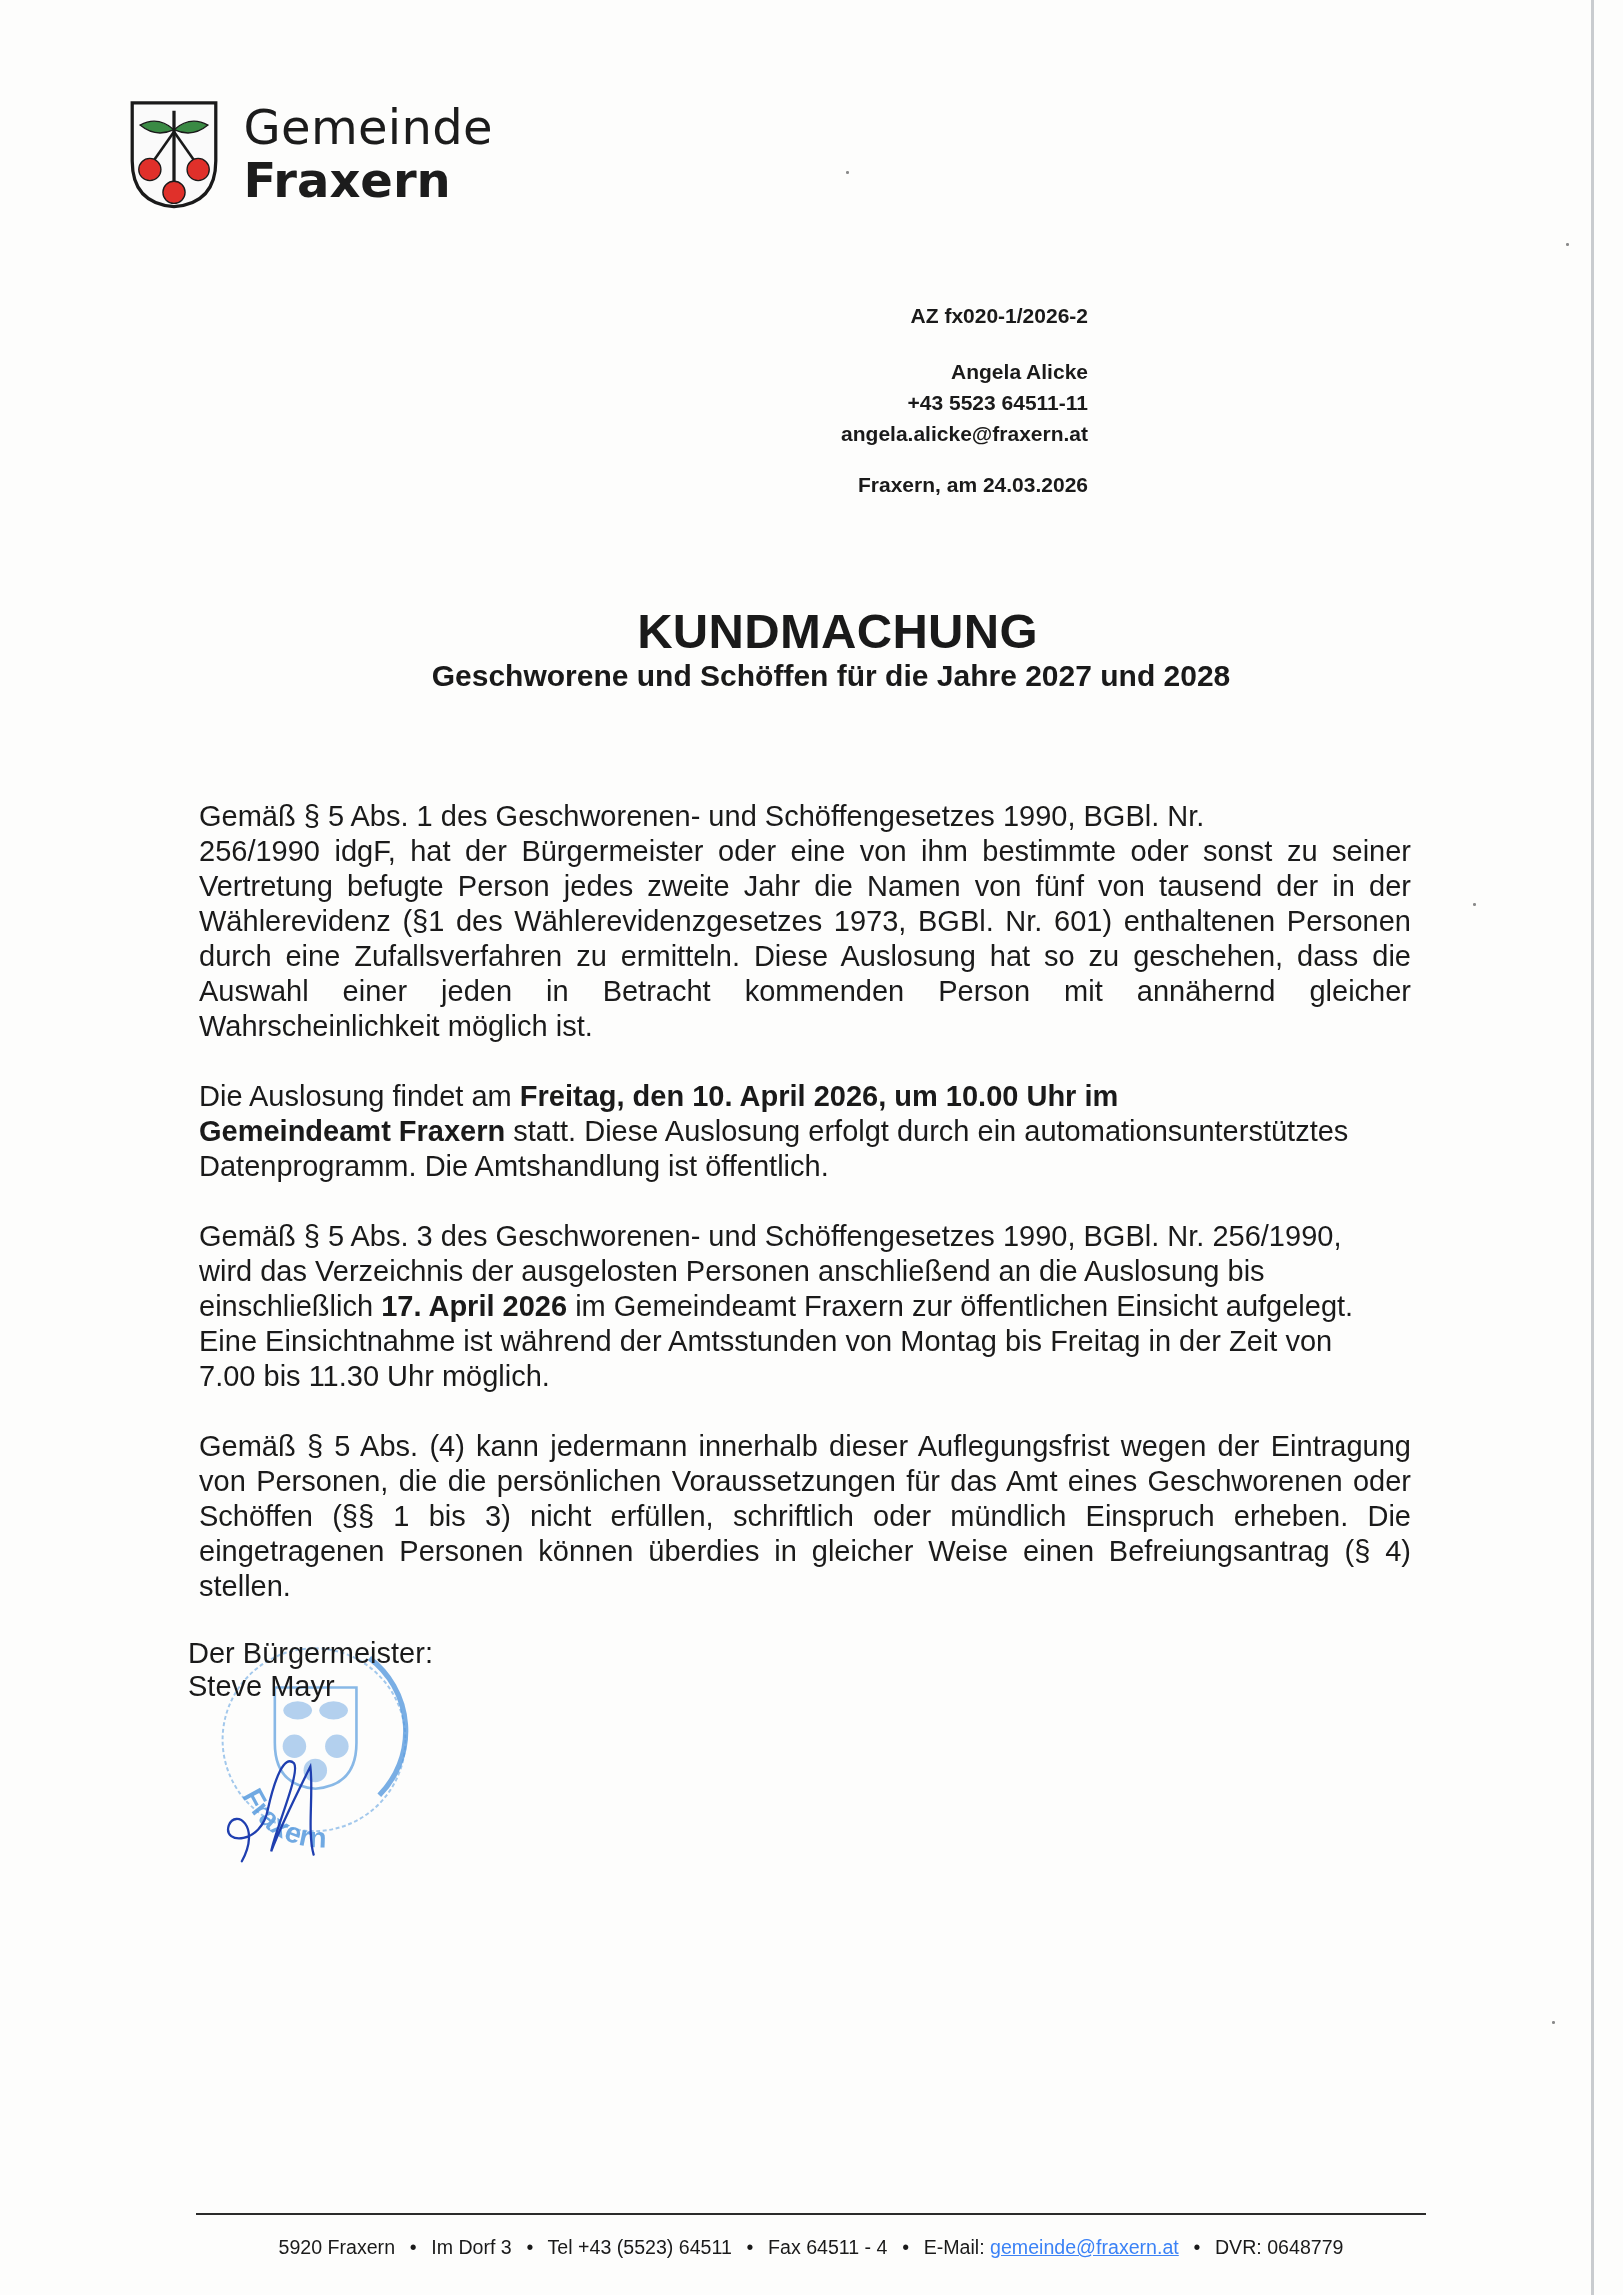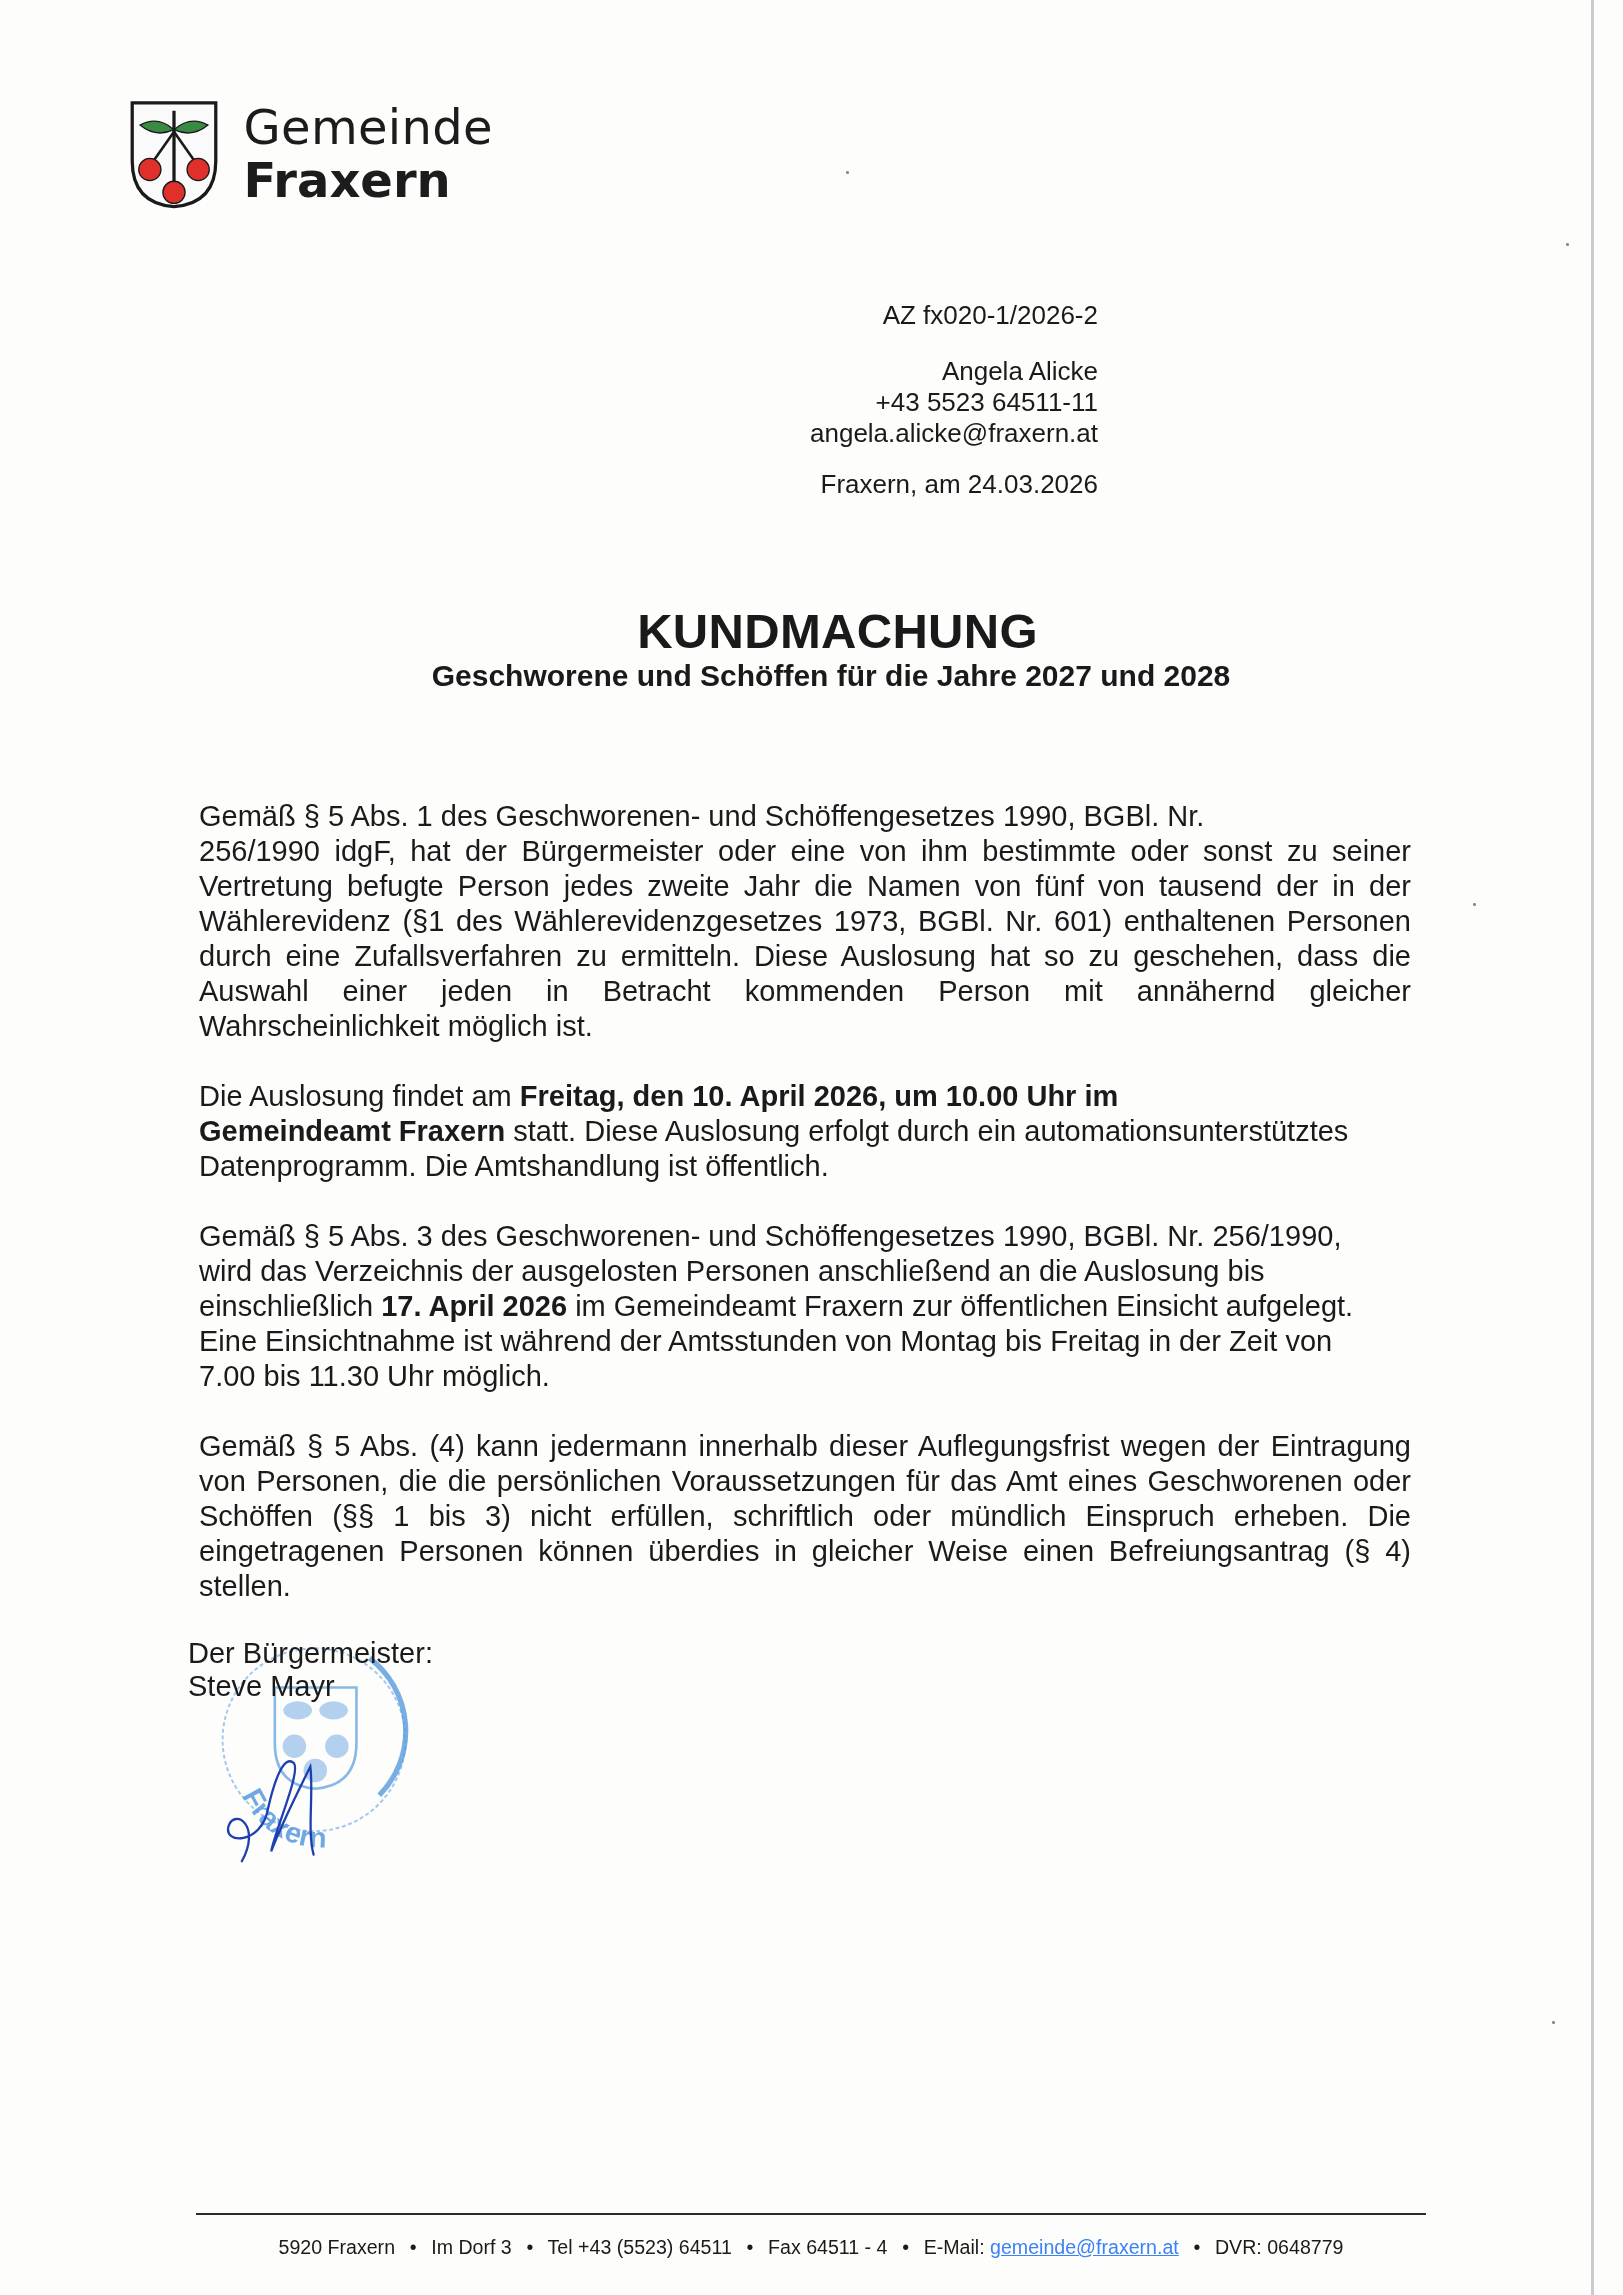--- a/index.html
+++ b/index.html
@@ -2,33 +2,33 @@
 <html style="font-size:10.5px"><head>
   <meta charset="utf-8">
   <style>
     html, body { margin: 0; padding: 0; }
     body {
       width: 1623px; height: 2295px; position: relative; overflow: hidden;
       background: #fdfdfc;
       font-family: "Liberation Sans", sans-serif;
       color: #1a1a1a;
     }
-    .page { position: absolute; left: 0; top: 0; width: 1296px; height: 2295px; padding-left: 10px; }
+    .page { position: absolute; left: 0; top: 0; width: 1296px; height: 2295px; }
     .scan-edge { position: absolute; left: 1591px; top: 0; width: 2.6px; height: 2295px; background: #c9cccf; }
     .speck { position: absolute; width: 2.6px; height: 2.6px; border-radius: 50%; background: #8a8a8a; }
 
     
     .logo { position: absolute; left: 128px; top: 99px; display: flex; align-items: flex-start; }
     .logo svg { width: 92px; height: 111px; }
     .logo-text { margin-left: 23.6px; margin-top: 1.3px; font-family: "DejaVu Sans", sans-serif; color: #1c1c1c; }
     .logo-line1 { font-size: 48px; line-height: 55px; font-weight: normal; letter-spacing: 0.3px; }
     .logo-line2 { font-size: 48px; line-height: 50px; font-weight: bold; }
 
     
-    .sender { position: absolute; right: 208px; top: 300px; text-align: right; font-size: 26px; line-height: 31px; }
+    .sender { position: absolute; right: 208px; top: 300px; text-align: right; font-size: 21px; line-height: 31px; font-weight: bold; }
     .sender .gap { height: 25px; }
     .sender .gap2 { height: 19.6px; }
 
     
     .title-block { position: absolute; left: 0; width: 1623px; top: 607px; text-align: center; }
     .title-main { font-size: 49px; font-weight: bold; line-height: 48px; letter-spacing: 0.3px; margin-left: 52px; }
     .title-sub { font-size: 30px; font-weight: bold; line-height: 42px; margin-left: 39px; }
 
     
     .body { position: absolute; left: 188px; width: 1223px; top: 799px; font-size: 29px; line-height: 35px; }

